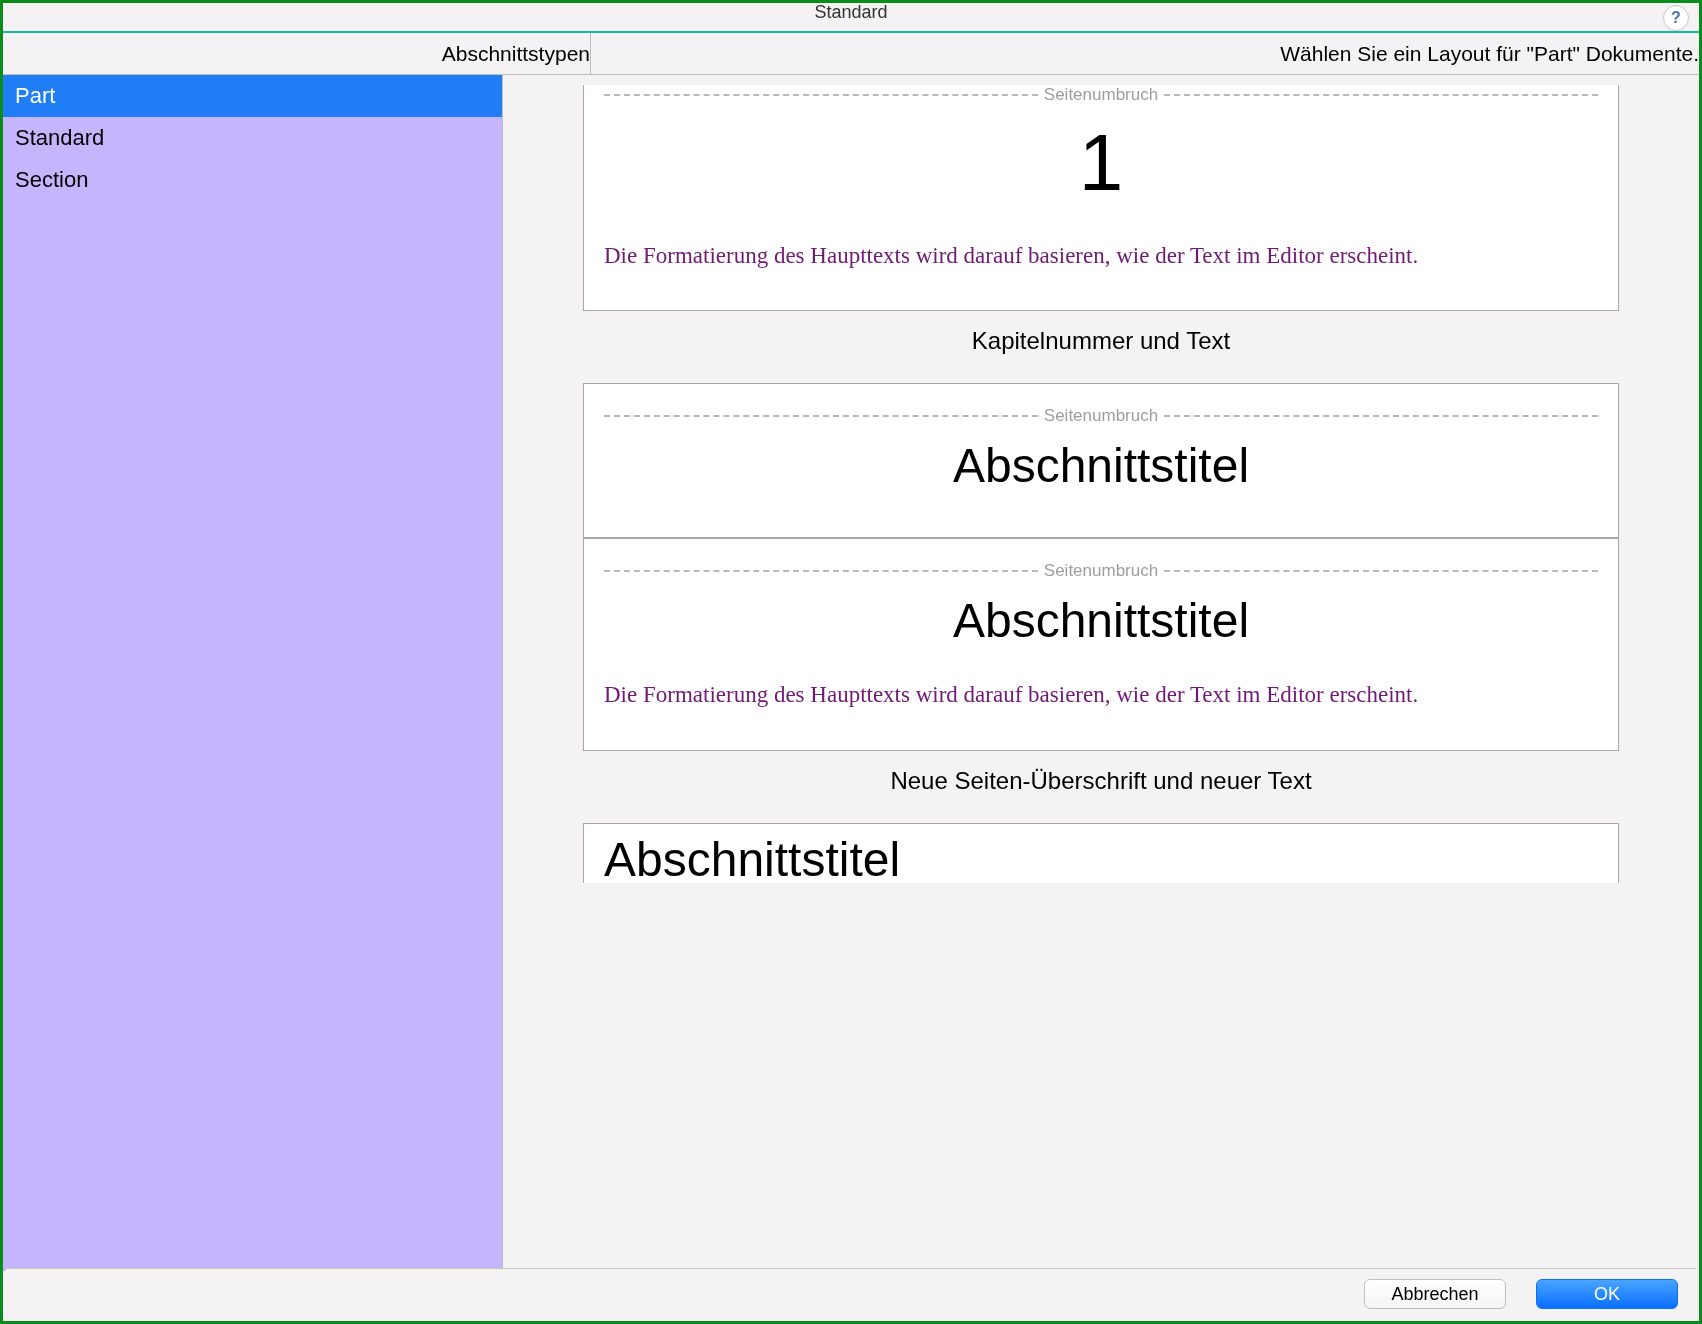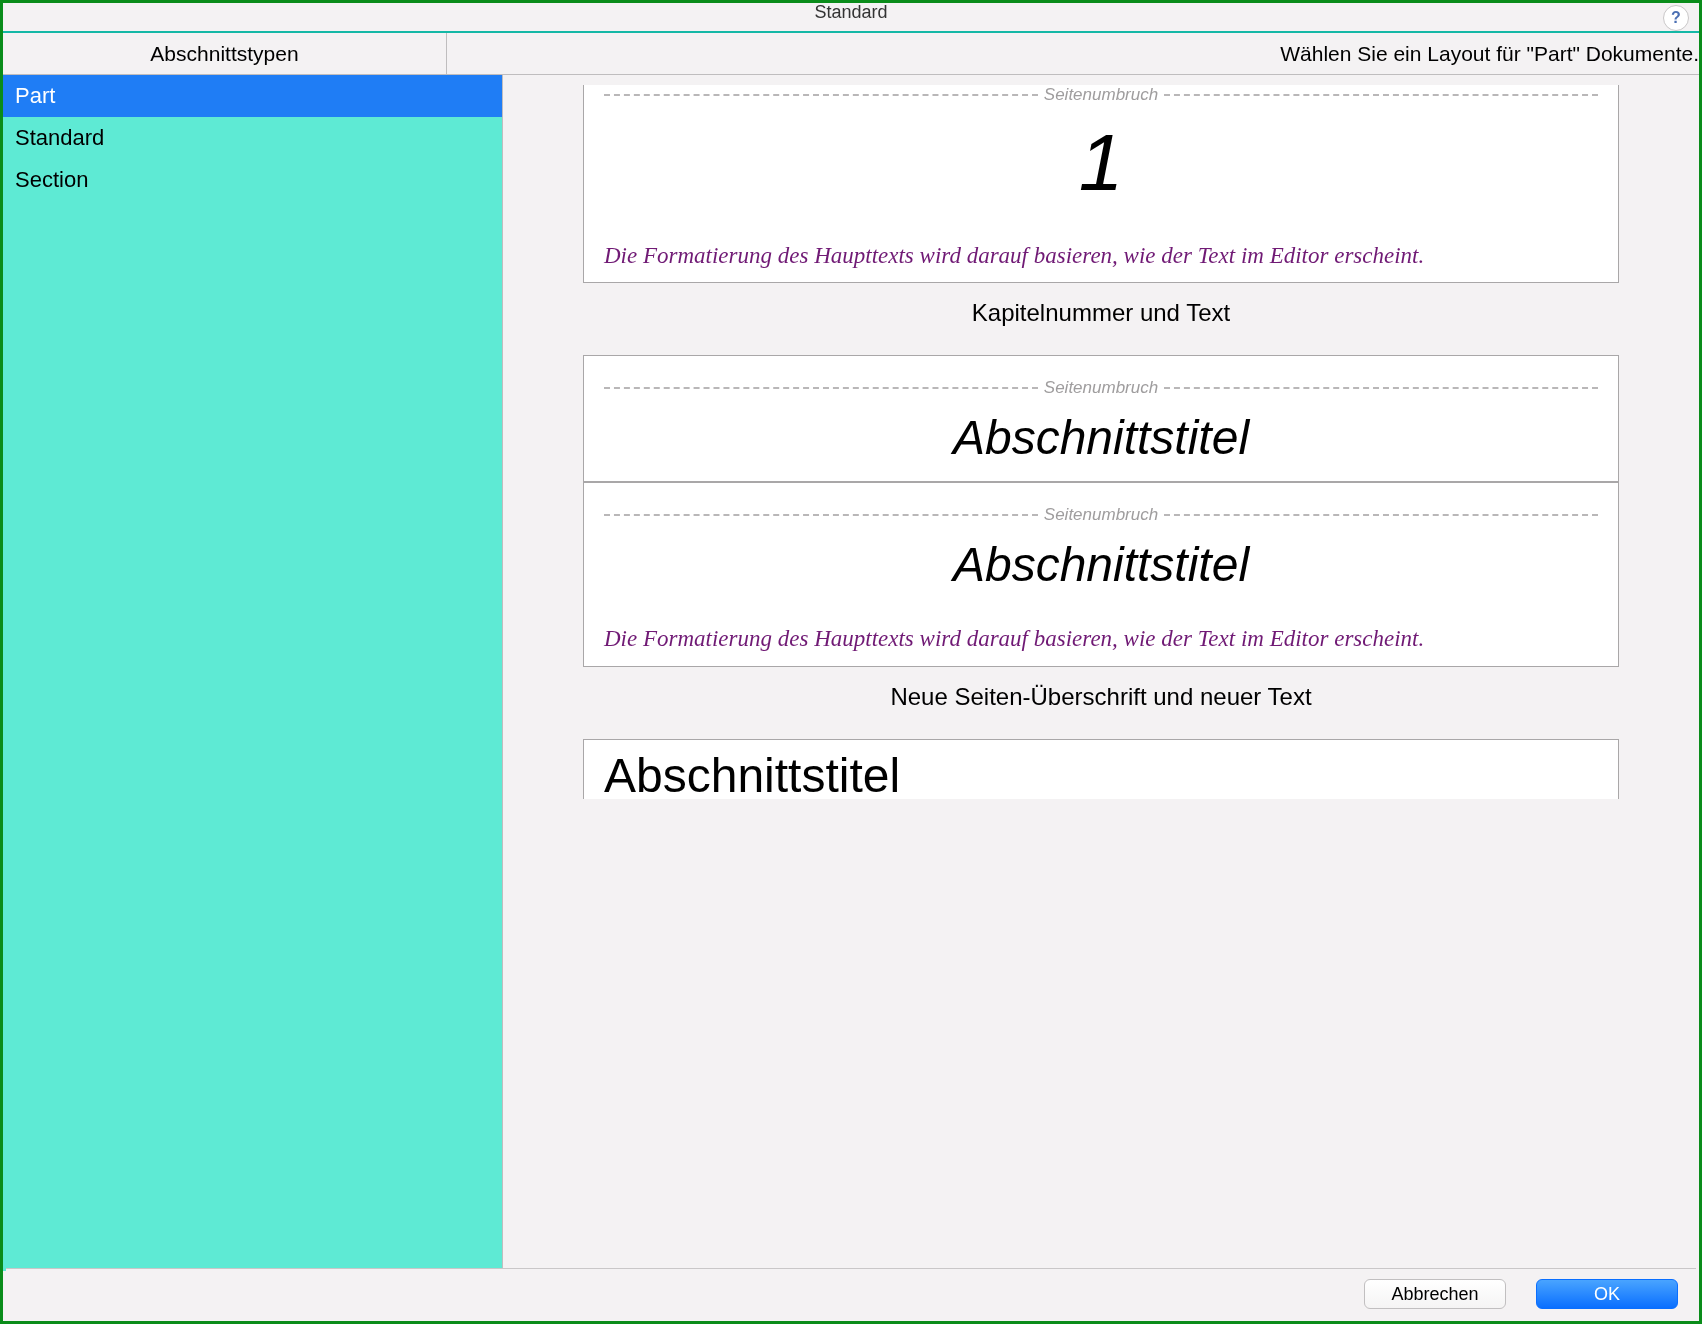--- a/index.html
+++ b/index.html
@@ -42,39 +42,39 @@
       text-align: center;
       line-height: 24px;
       font-weight: 600;
     }
     .headers {
       display: flex;
       height: 42px;
       border-bottom: 1px solid #bfbdbe;
     }
     .header-left {
-      width: 444px;
-      text-align: center;
+      width: 588px;
+      text-align: right;
       line-height: 42px;
       font-size: 21px;
       border-right: 1px solid #bfbdbe;
     }
     .header-right {
       flex: 1;
       text-align: right;
       line-height: 42px;
       font-size: 21px;
     }
     .content {
       display: flex;
       height: calc(100% - 30px - 42px - 50px);
     }
     .sidebar {
       width: 500px;
-      background: #5eead4;
+      background: #c4b5fd;
       border-right: 1px solid #bfbdbe;
       overflow-y: auto;
     }
     .sidebar-item {
       padding: 8px 12px;
       font-size: 22px;
       cursor: default;
     }
     .sidebar-item.selected {
       background: #1f7df5;
@@ -83,22 +83,21 @@
     .main {
       flex: 1;
       overflow-y: auto;
       padding: 0 80px 20px 80px;
       background: #f4f2f3;
     }
     .layout-card {
       background: #fff;
       border: 1px solid #a9a7a8;
       margin-top: 0;
-      padding: 12px 20px 10px 20px;
-      font-style: italic;
+      padding: 12px 20px 38px 20px;
     }
     .layout-card + .caption + .layout-card,
     .caption + .layout-card {
       margin-top: 28px;
     }
     .pagebreak {
       display: flex;
       align-items: center;
       margin: 10px 0 12px 0;
       color: #9f9d9e;

